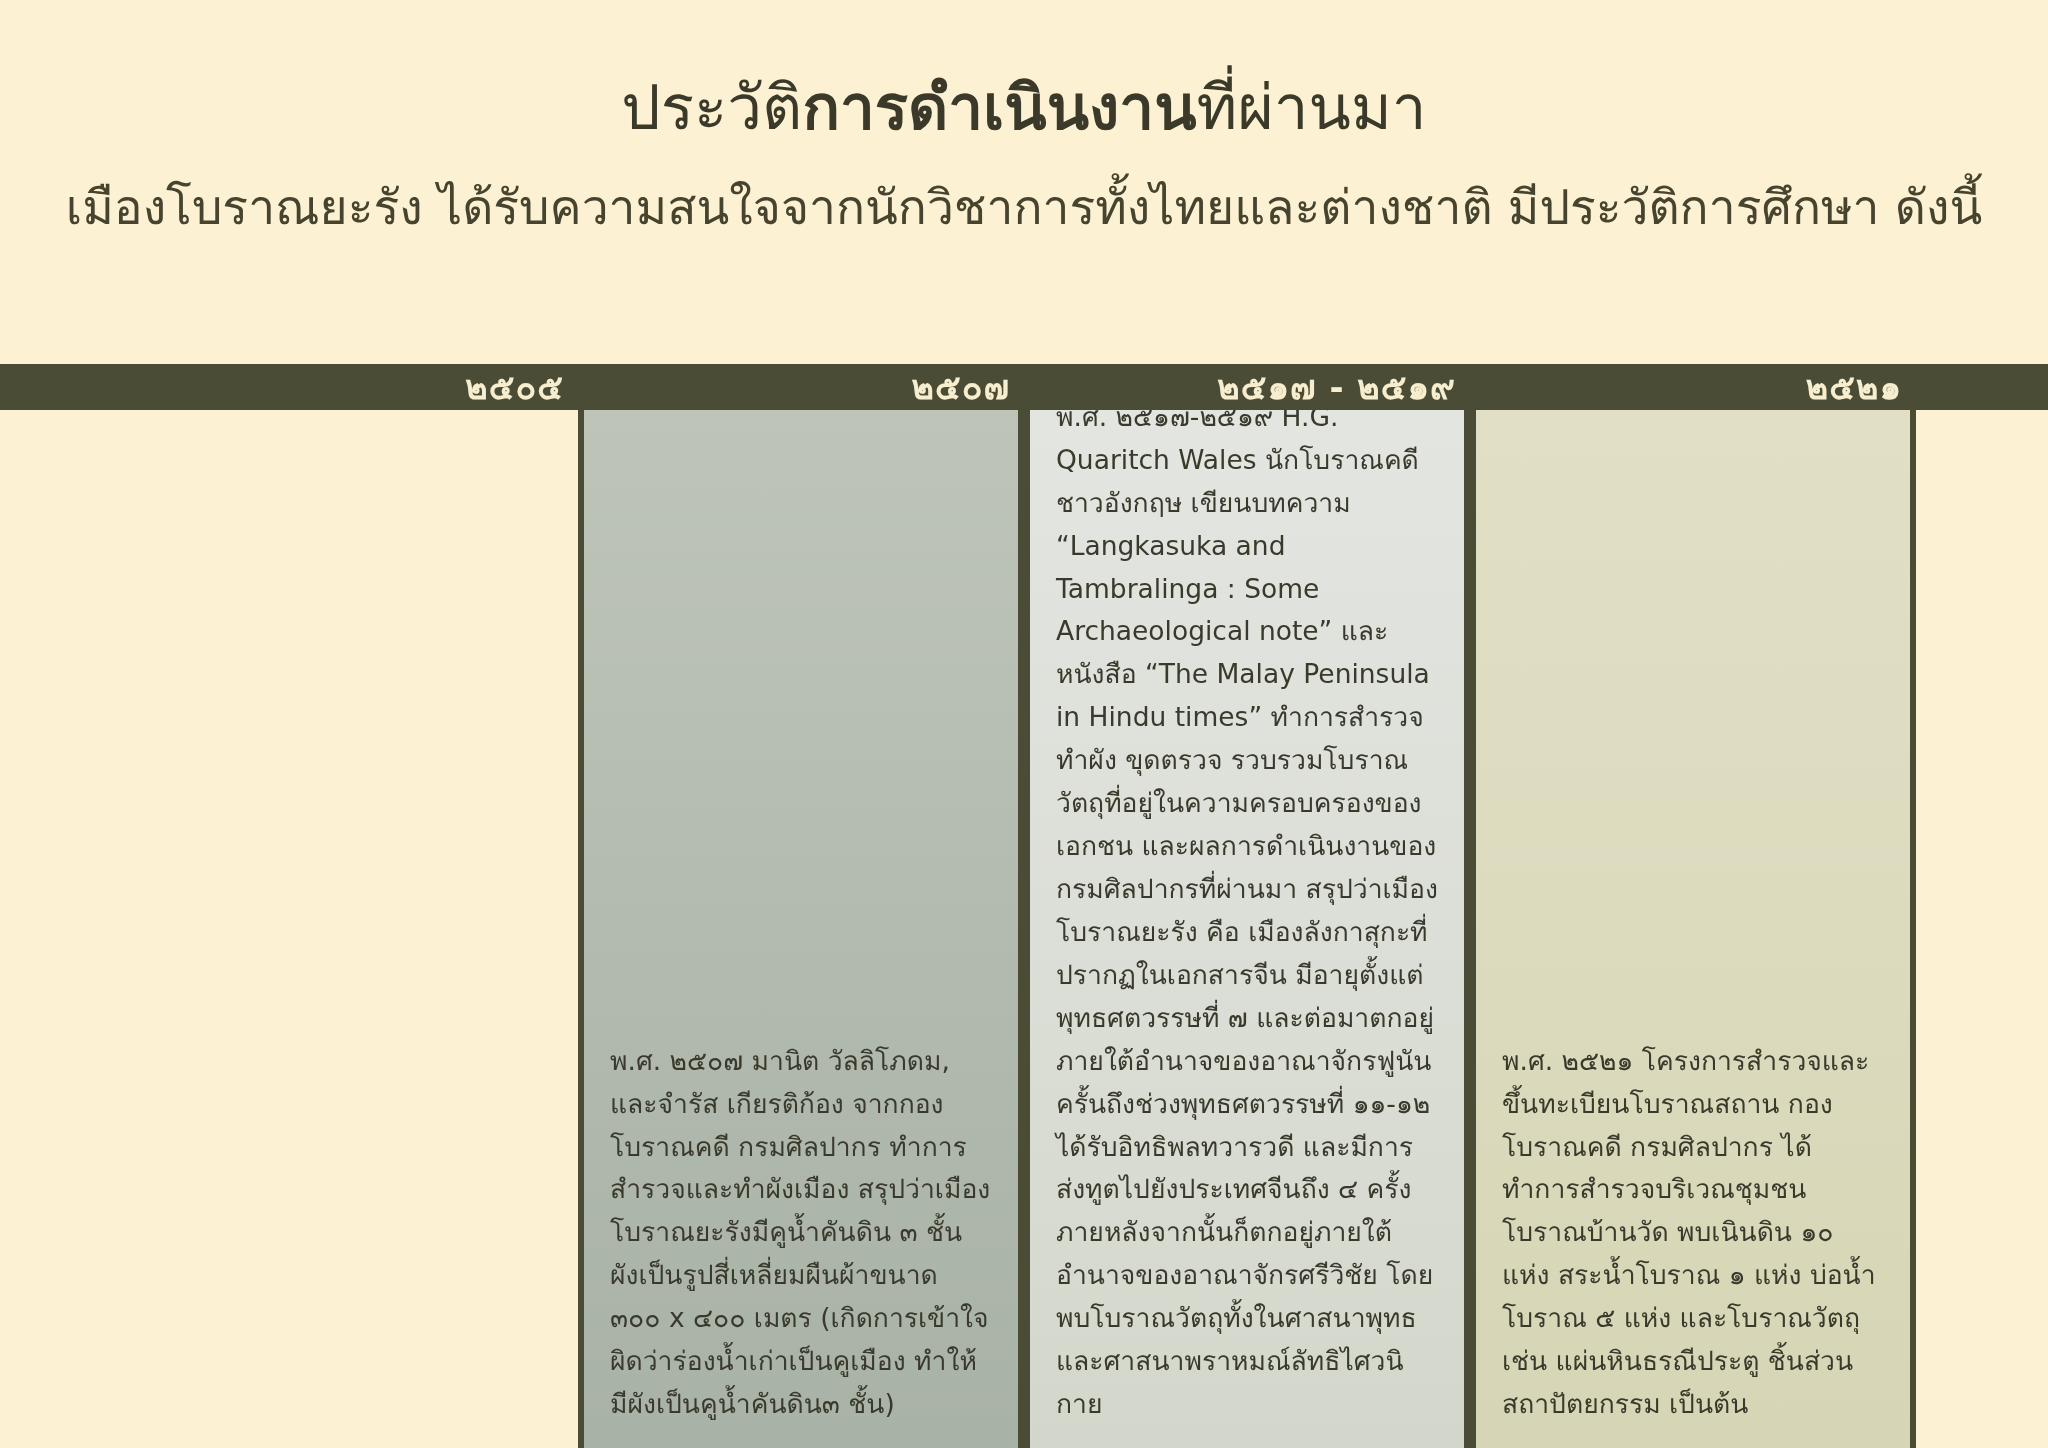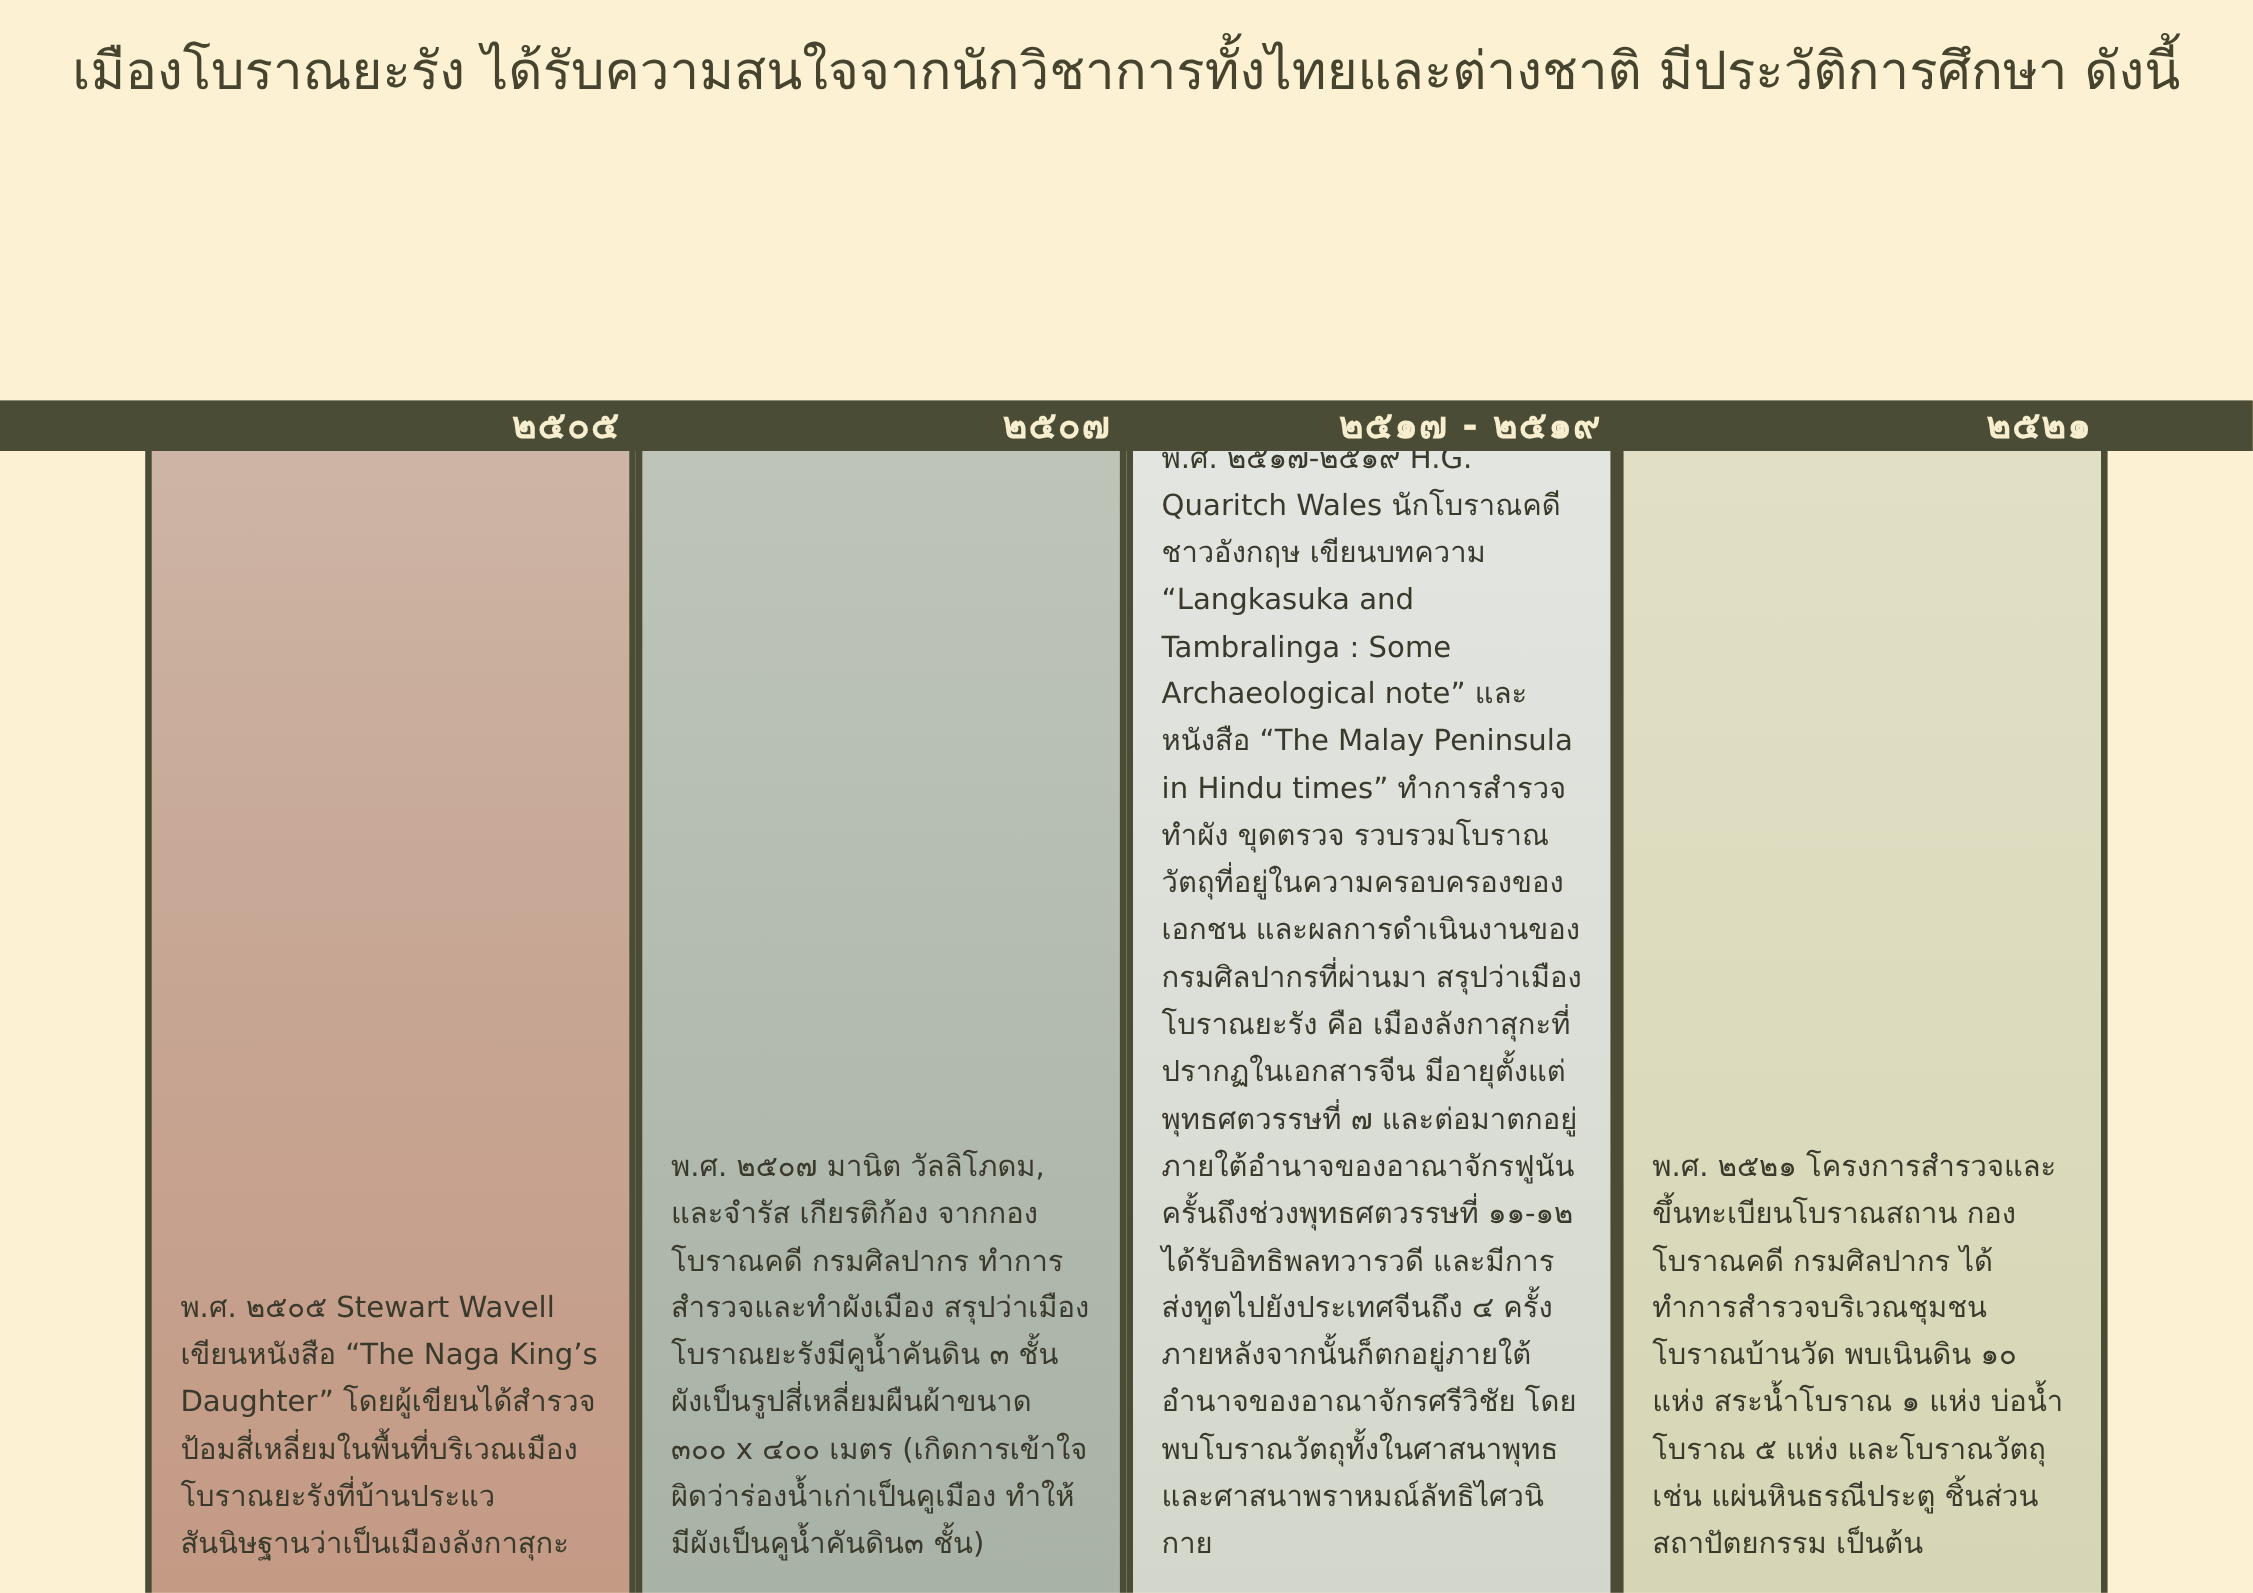--- a/index.html
+++ b/index.html
@@ -118,37 +118,37 @@
         background: linear-gradient(180deg, #e3e5e1 0%, #dcdfd7 50%, #d3d7cb 100%); }
   .c4 { left: 1470px; width: 446px;
         background: linear-gradient(180deg, #e1e0c6 0%, #dcdbbe 50%, #d6d5b5 100%); }
 </style>
 </head>
 <body>
 
 <div class="page">
 
   <div class="header">
+    <h1 class="title">
+      <span class="light">ประวัติ</span><span class="bold">การดำเนินงาน</span><span class="light">ที่ผ่านมา</span>
+    </h1>
     <p class="subtitle">เมืองโบราณยะรัง ได้รับความสนใจจากนักวิชาการทั้งไทยและต่างชาติ มีประวัติการศึกษา ดังนี้</p>
   </div>
 
   <div class="ribbon">
     <div class="ribbon-inner">
       <div class="year-label" style="left:132px; width:446px;">๒๕๐๕</div>
       <div class="year-label" style="left:578px; width:446px;">๒๕๐๗</div>
       <div class="year-label" style="left:1024px; width:446px;">๒๕๑๗ - ๒๕๑๙</div>
       <div class="year-label" style="left:1470px; width:446px;">๒๕๒๑</div>
     </div>
   </div>
 
   <div class="columns">
 
-    <div class="col c1">
-      <div class="body">พ.ศ. ๒๕๐๕ Stewart Wavell เขียนหนังสือ “The Naga King’s Daughter” โดยผู้เขียนได้สำรวจป้อมสี่เหลี่ยมในพื้นที่บริเวณเมืองโบราณยะรังที่บ้านประแว สันนิษฐานว่าเป็นเมืองลังกาสุกะ</div>
-    </div>
 
     <div class="col c2">
       <div class="body">พ.ศ. ๒๕๐๗ มานิต วัลลิโภดม, และจำรัส เกียรติก้อง จากกองโบราณคดี กรมศิลปากร ทำการสำรวจและทำผังเมือง สรุปว่าเมืองโบราณยะรังมีคูน้ำคันดิน ๓ ชั้น ผังเป็นรูปสี่เหลี่ยมผืนผ้าขนาด ๓๐๐ x ๔๐๐ เมตร (เกิดการเข้าใจผิดว่าร่องน้ำเก่าเป็นคูเมือง ทำให้มีผังเป็นคูน้ำคันดิน๓ ชั้น)</div>
     </div>
 
     <div class="col c3">
       <div class="body">พ.ศ. ๒๕๑๗-๒๕๑๙ H.G. Quaritch Wales นักโบราณคดีชาวอังกฤษ เขียนบทความ “Langkasuka and Tambralinga : Some Archaeological note” และหนังสือ “The Malay Peninsula in Hindu times” ทำการสำรวจ ทำผัง ขุดตรวจ รวบรวมโบราณวัตถุที่อยู่ในความครอบครองของเอกชน และผลการดำเนินงานของกรมศิลปากรที่ผ่านมา สรุปว่าเมืองโบราณยะรัง คือ เมืองลังกาสุกะที่ปรากฏในเอกสารจีน มีอายุตั้งแต่พุทธศตวรรษที่ ๗ และต่อมาตกอยู่ภายใต้อำนาจของอาณาจักรฟูนัน ครั้นถึงช่วงพุทธศตวรรษที่ ๑๑-๑๒ ได้รับอิทธิพลทวารวดี และมีการส่งทูตไปยังประเทศจีนถึง ๔ ครั้ง ภายหลังจากนั้นก็ตกอยู่ภายใต้อำนาจของอาณาจักรศรีวิชัย โดยพบโบราณวัตถุทั้งในศาสนาพุทธและศาสนาพราหมณ์ลัทธิไศวนิกาย</div>
     </div>
 
     <div class="col c4">

